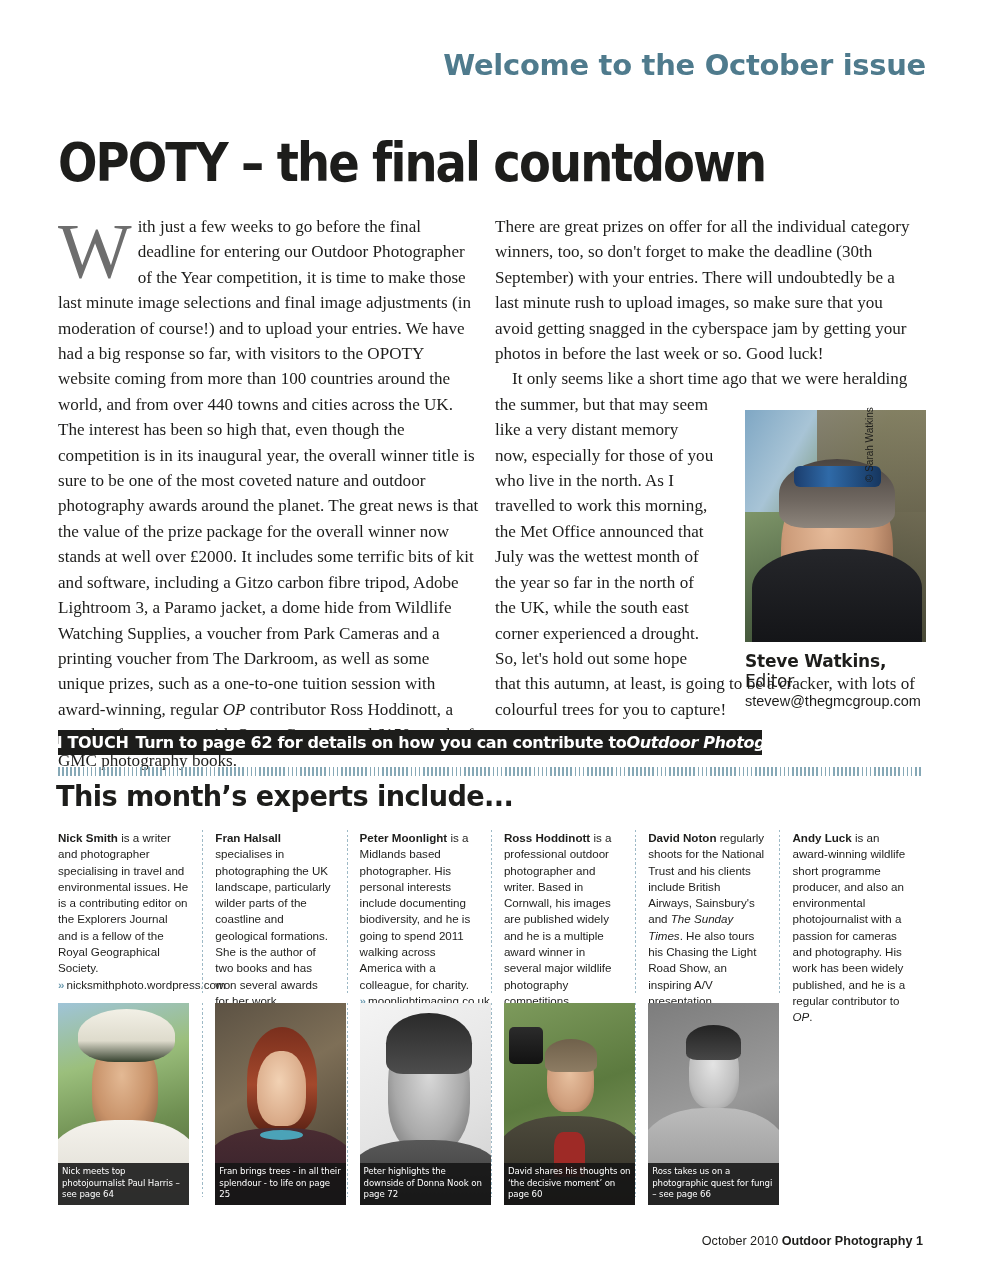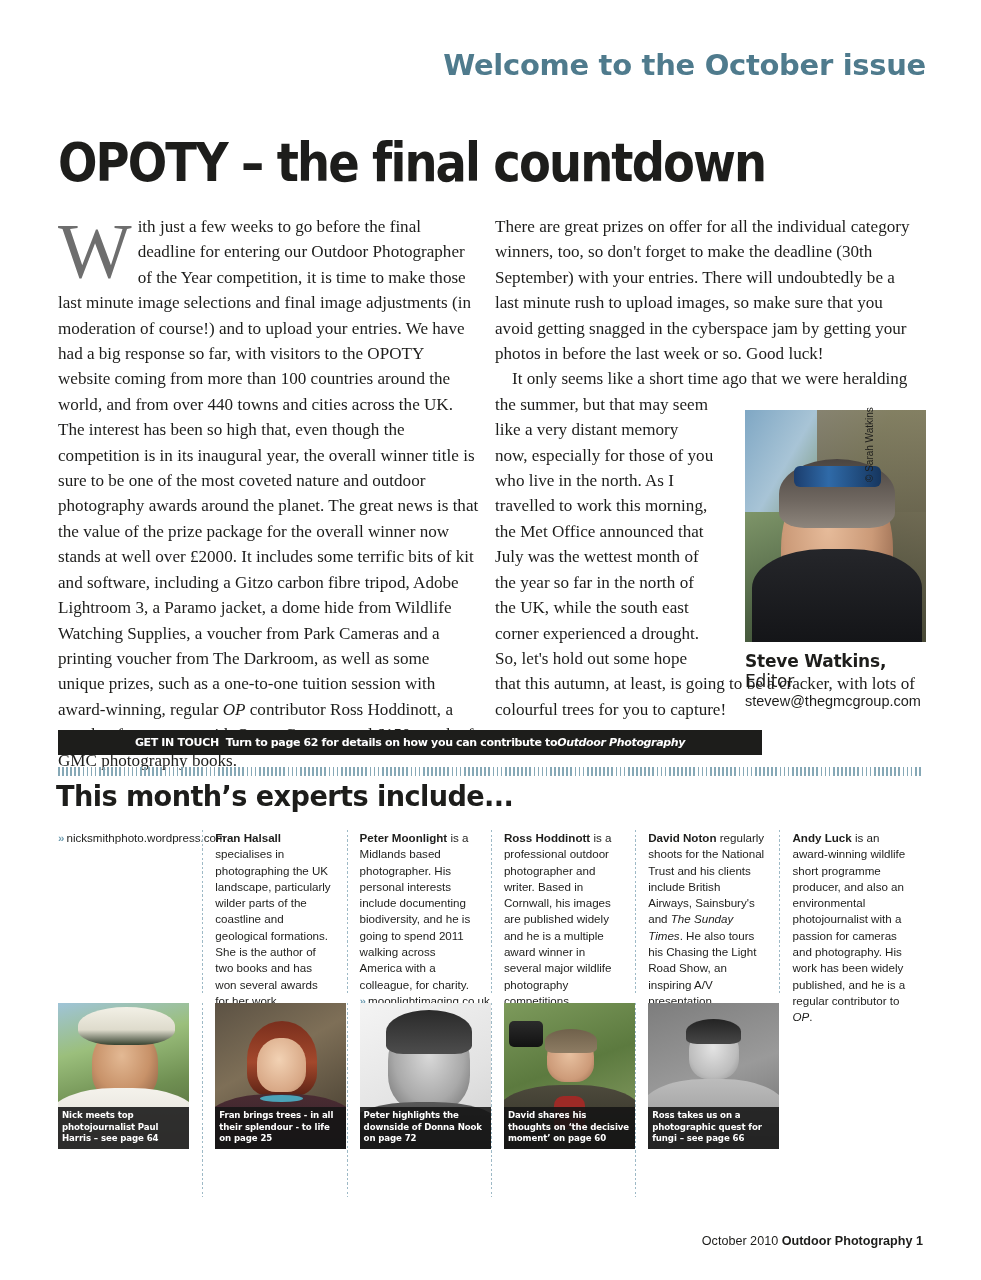--- a/index.html
+++ b/index.html
@@ -172,21 +172,21 @@
     top: 730px;
     left: 58px;
     width: 704px;
     height: 25px;
     background: #1d1d1b;
     color: #ffffff;
     display: flex;
     align-items: center;
     justify-content: center;
     font-family: "DejaVu Sans", sans-serif;
-    font-size: 11px;
+    font-size: 16px;
     letter-spacing: -0.35px;
     white-space: nowrap;
   }
   .touch-bar .tb-strong { font-weight: bold; margin-right: 7px; }
   .touch-bar .tb-italic { font-style: italic; font-weight: bold; }
   .touch-bar .tb-rest { font-weight: bold; }
 
   
   .ticks {
     position: absolute;
@@ -281,24 +281,23 @@
     width: 1px;
     height: 194px;
     background-image: repeating-linear-gradient(
       to bottom,
       #9db9c6 0px, #9db9c6 2.4px,
       rgba(0,0,0,0) 2.4px, rgba(0,0,0,0) 4.6px
     );
   }
   .ephoto {
     width: 131px;
-    height: 146px;
+    height: 202px;
     position: relative;
     overflow: hidden;
-    font-weight: bold;
   }
   .ephoto .cap {
     position: absolute;
     left: 0; right: 0; bottom: 0;
     background: rgba(20,20,20,0.88);
     color: #fff;
     font-family: "DejaVu Sans", sans-serif;
     font-size: 8.6px;
     line-height: 11.6px;
     padding: 3px 4px 4px 4px;
@@ -369,20 +368,21 @@
     <span class="tb-italic">Outdoor Photography</span>
   </div>
 
   <div class="ticks"></div>
 
   <div class="experts-heading">This month’s experts include...</div>
 
   <div class="experts">
 
     <div class="expert">
+      <div class="expert-bio"><b>Nick Smith</b><span> is a writer and photographer specialising in travel and environmental issues. He is a contributing editor on the Explorers Journal and is a fellow of the Royal Geographical Society.</span></div>
       <div class="expert-url"><span class="chev">»</span><span>nicksmithphoto.wordpress.com</span></div>
     </div>
 
     <div class="expert">
       <div class="expert-bio"><b>Fran Halsall</b><span> specialises in photographing the UK landscape, particularly wilder parts of the coastline and geological formations. She is the author of two books and has won several awards for her work.</span></div>
       <div class="expert-url"><span class="chev">»</span><span>fran-halsall.co.uk</span></div>
     </div>
 
     <div class="expert">
       <div class="expert-bio"><b>Peter Moonlight</b><span> is a Midlands based photographer. His personal interests include documenting biodiversity, and he is going to spend 2011 walking across America with a colleague, for charity.</span></div>

